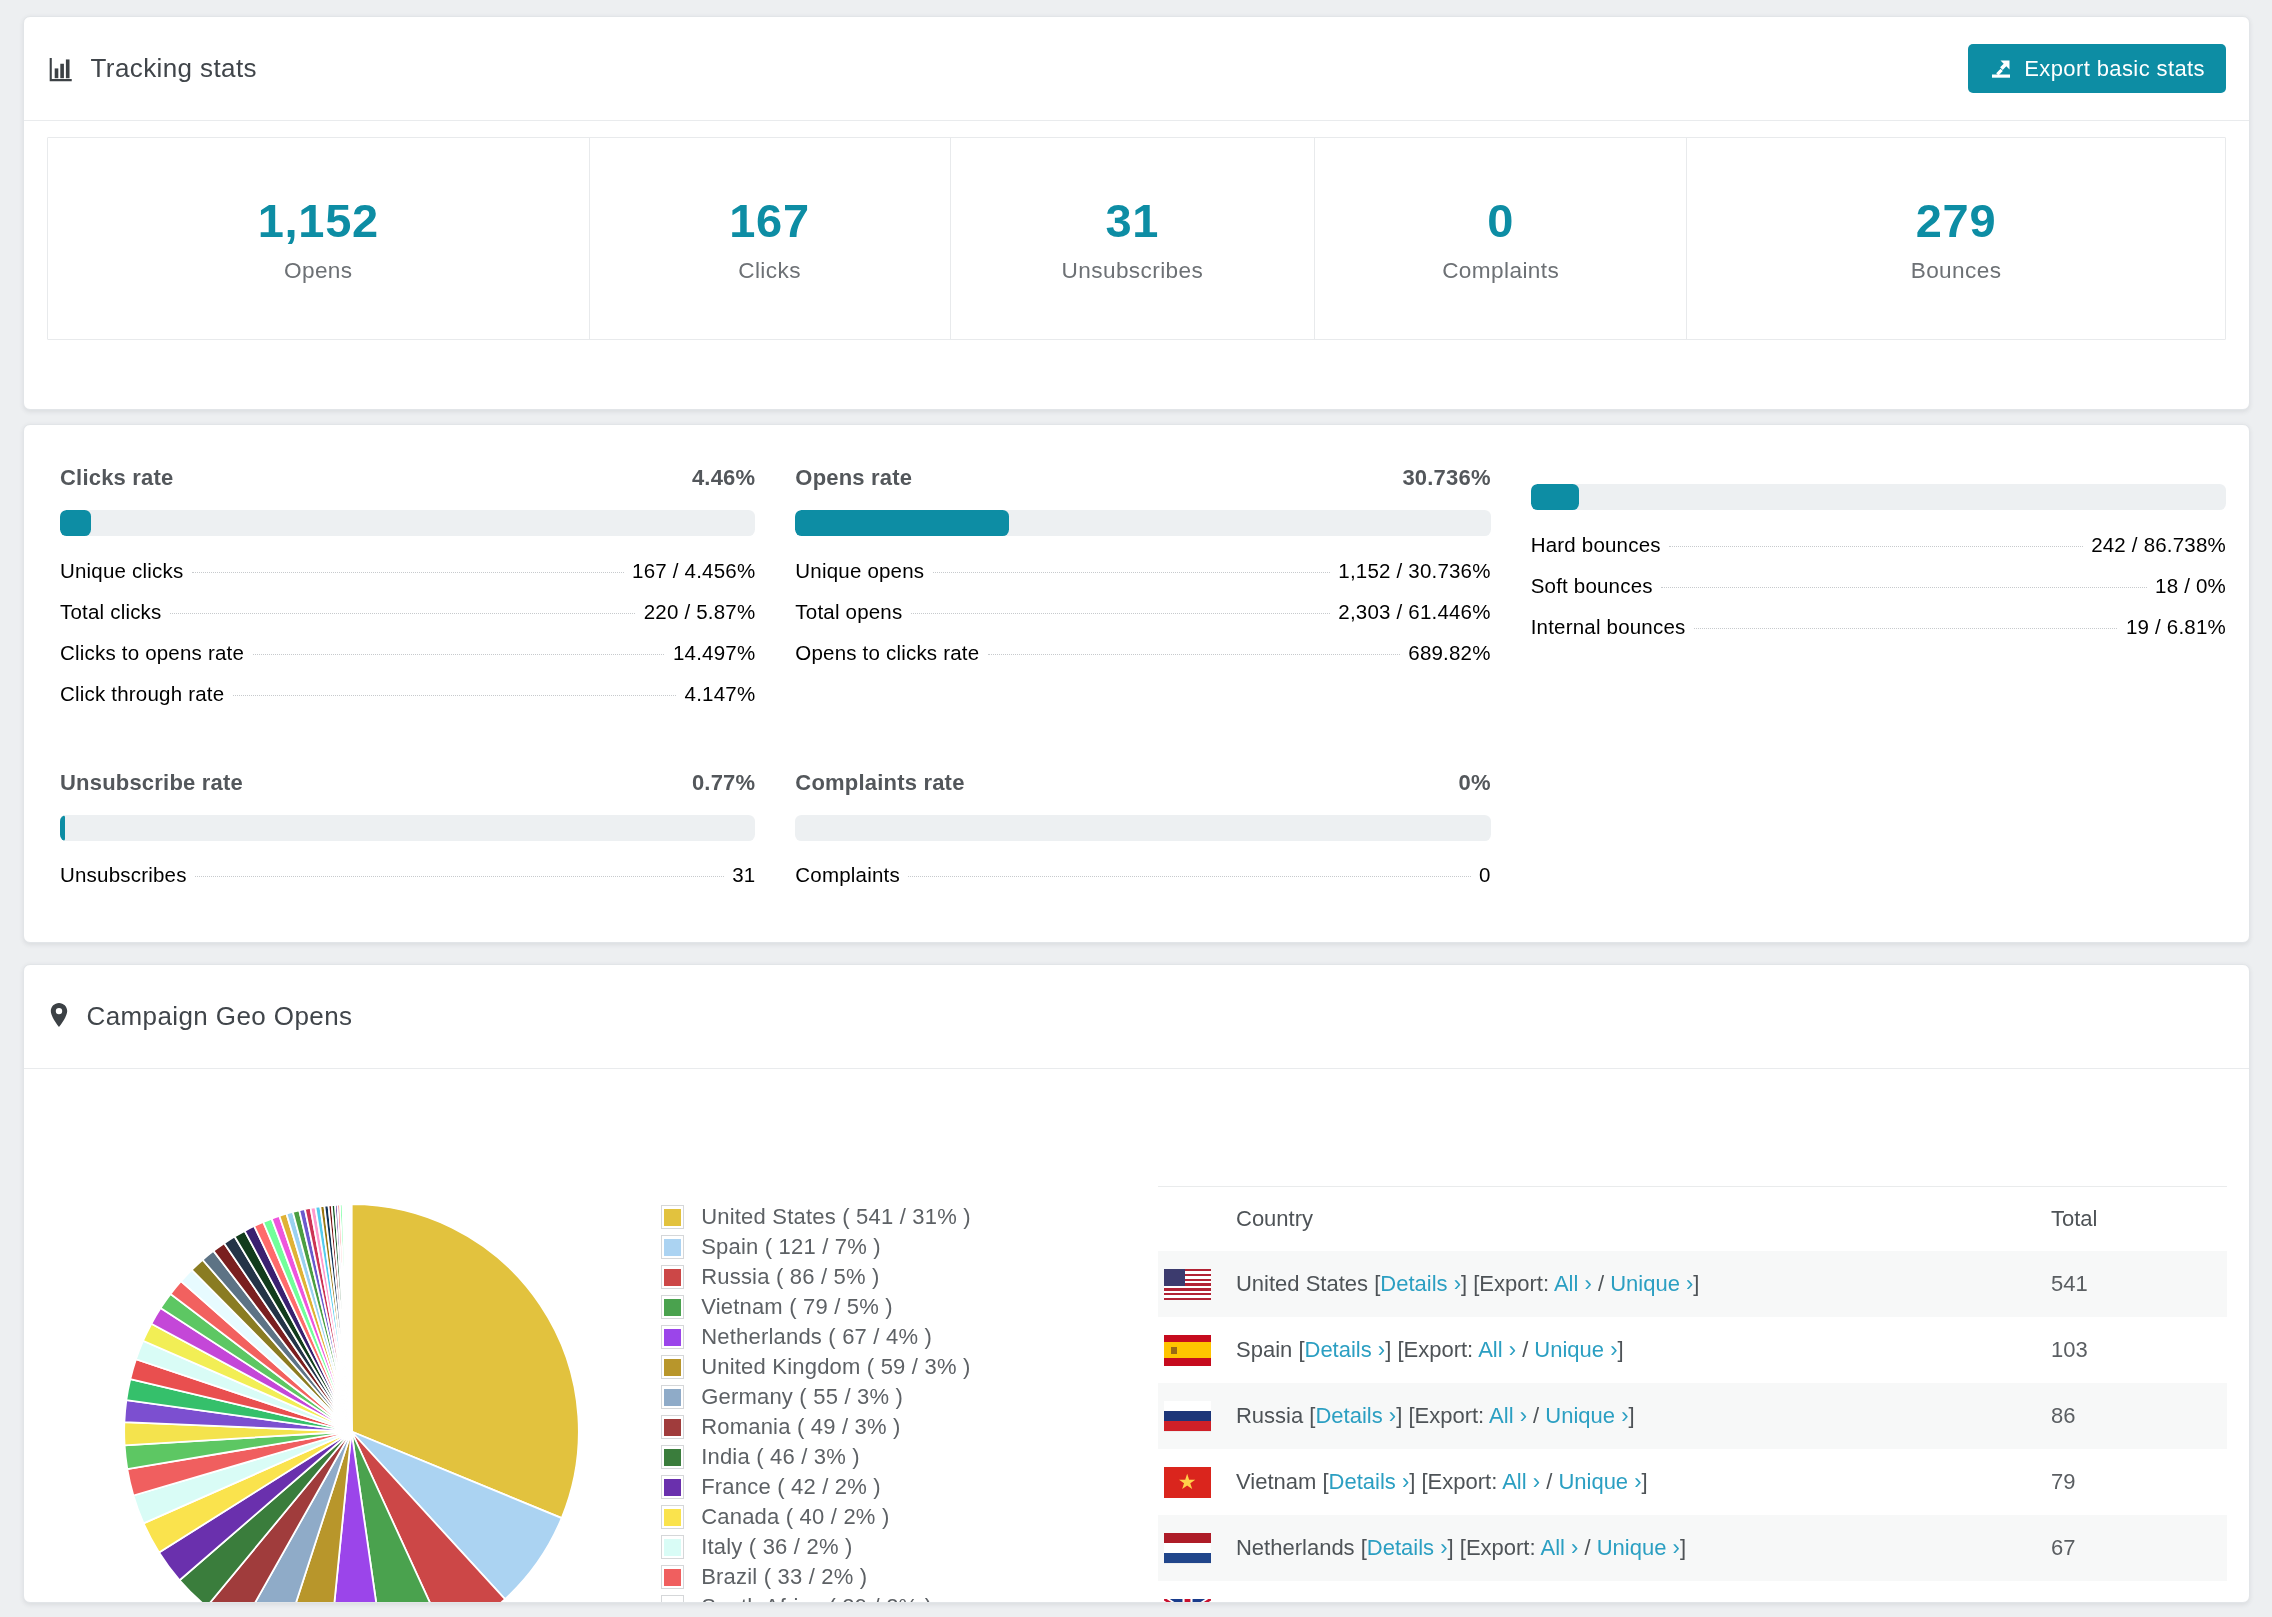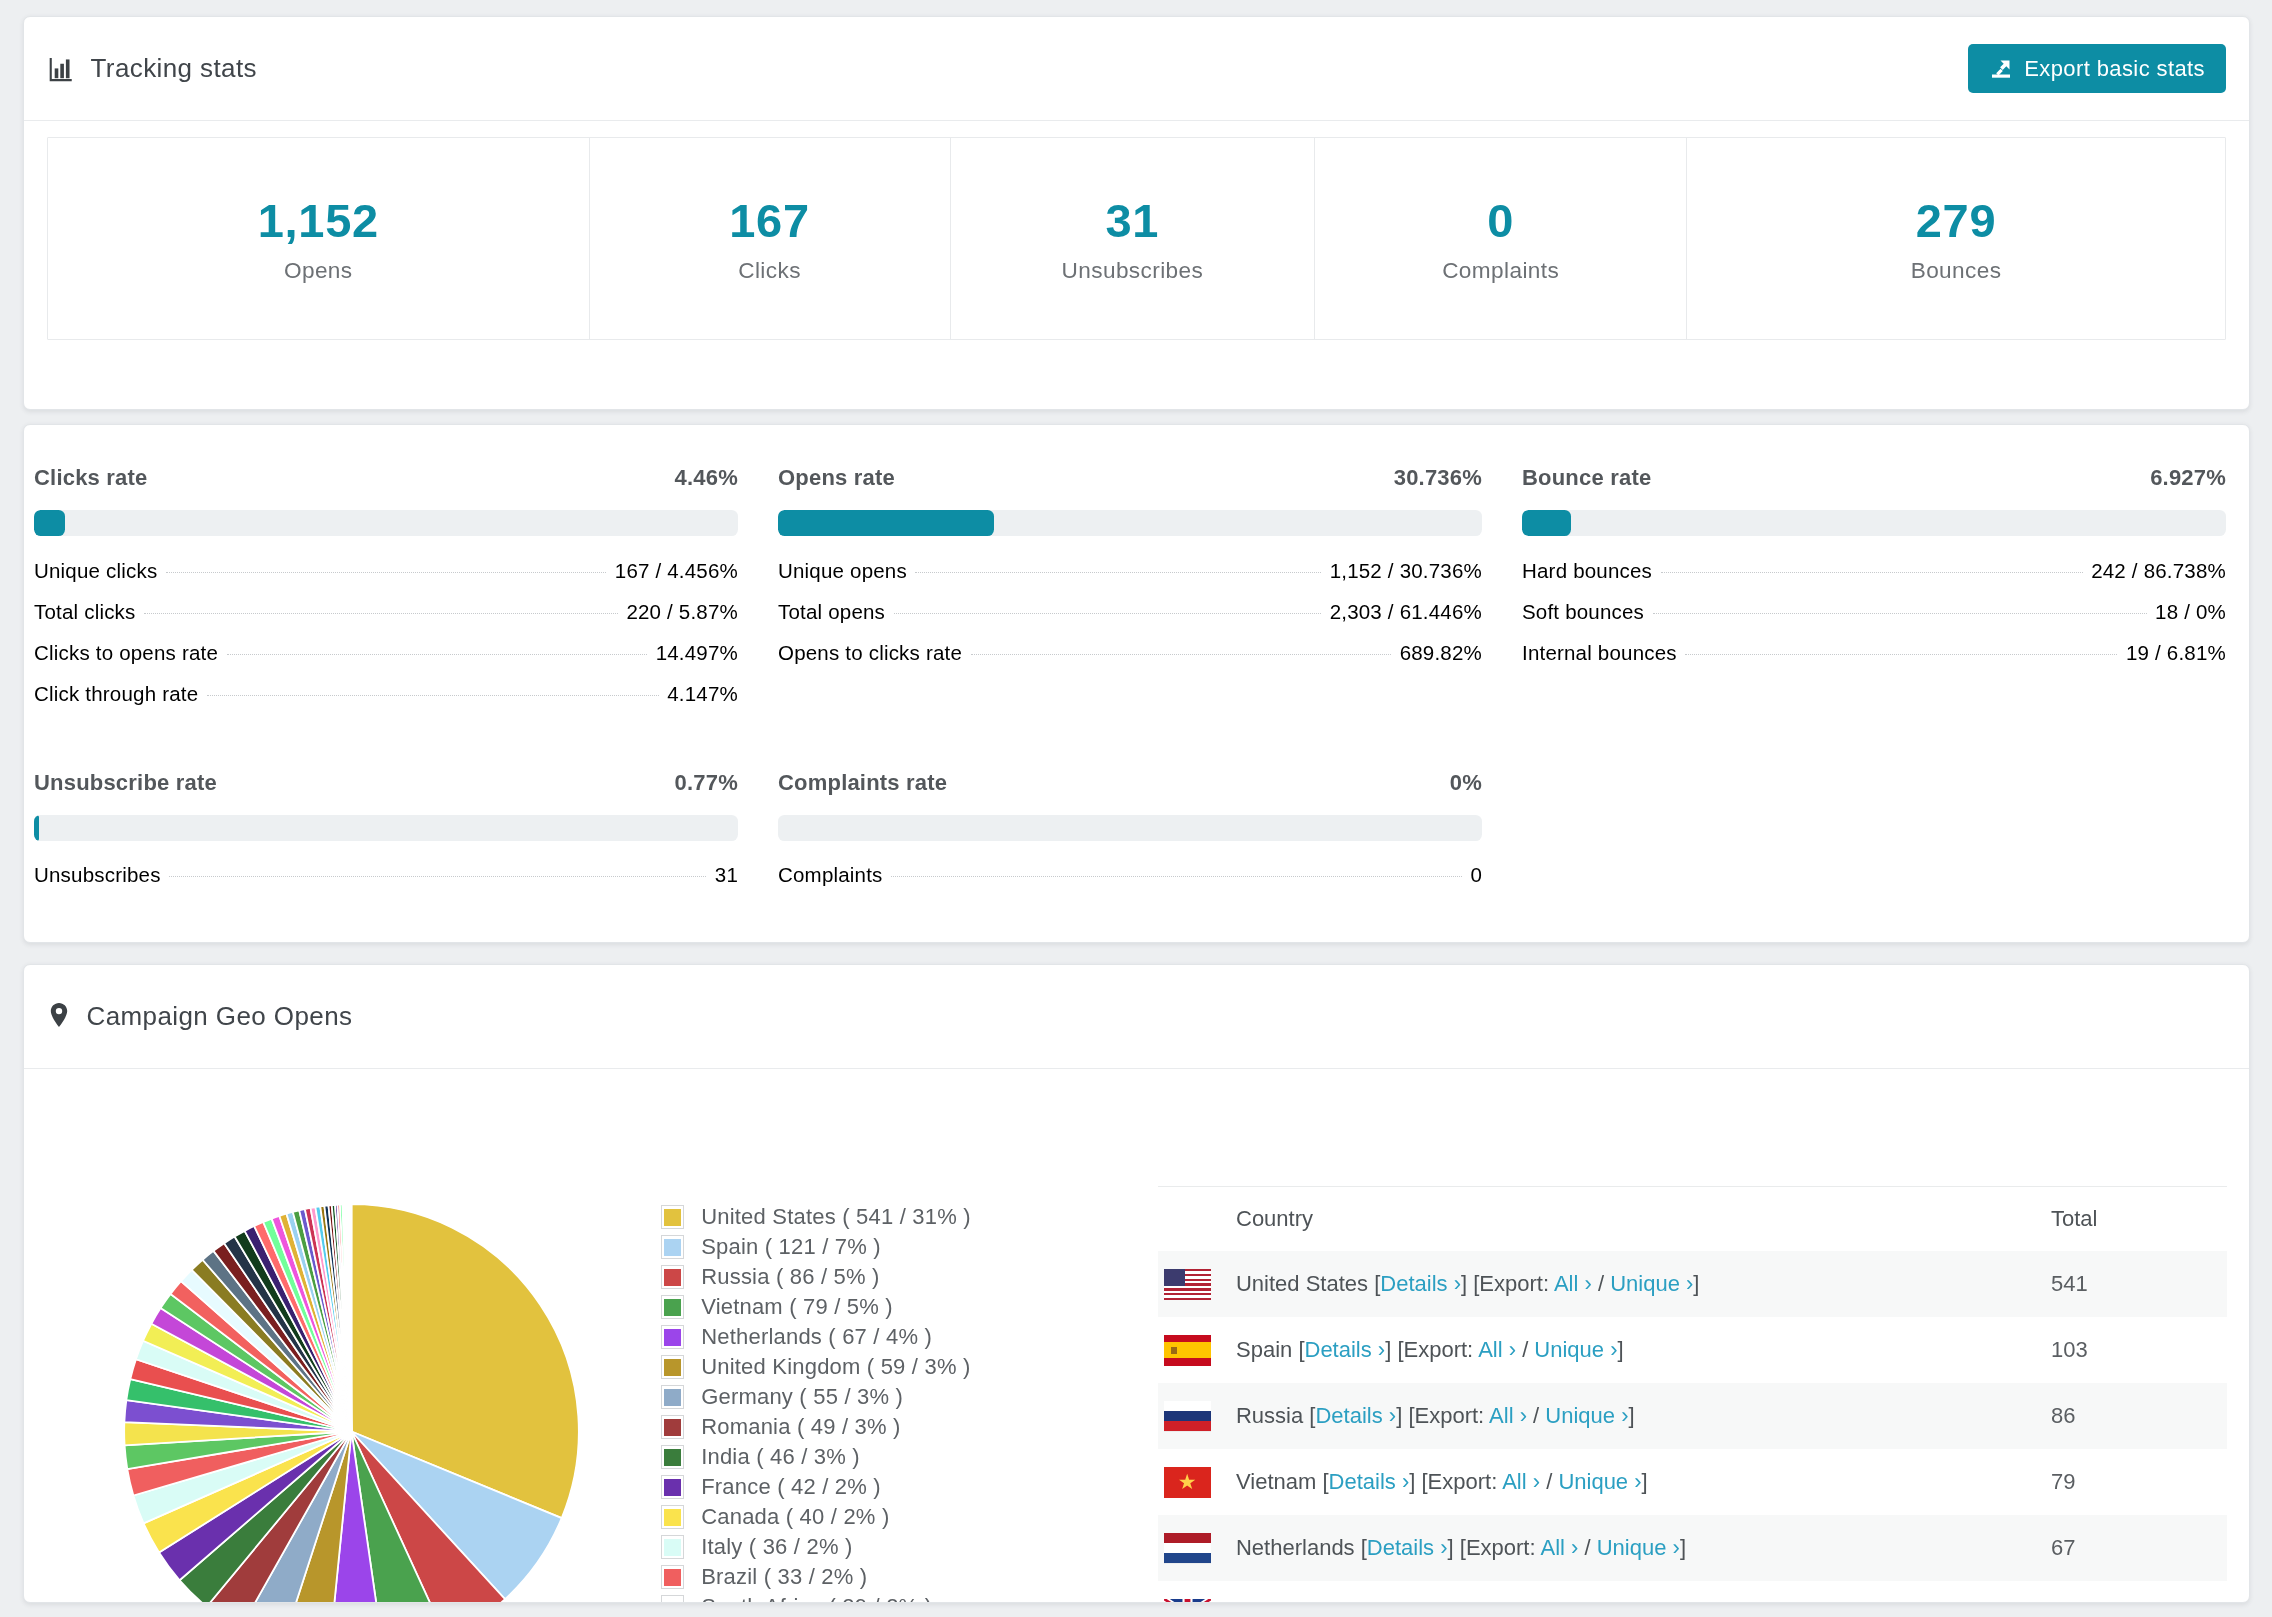--- a/index.html
+++ b/index.html
@@ -51,21 +51,21 @@
     border-right:0.7px solid #e8eaec;
   }
   .stat-cell:last-child{border-right:none;}
   .stat-value{font-size:47px;font-weight:700;color:#0d8da4;letter-spacing:0.7px;}
   .stat-label{font-size:22.6px;color:#6d7175;margin-top:10px;letter-spacing:0.4px;}
   
   #card-rates{height:517px;margin-top:14px;}
   .rates-grid{
     display:grid;grid-template-columns:repeat(3,1fr);
     column-gap:40px;row-gap:47px;
-    padding:40px 23px 0 10px;
+    padding:40px 23px 0 36px;
   }
   .rp-head{display:flex;justify-content:space-between;align-items:baseline;}
   .rp-title,.rp-value{font-size:22px;font-weight:700;color:#53575b;letter-spacing:0.2px;}
   .rp-bar{margin-top:19px;height:26px;background:#edf0f2;border-radius:6.4px;position:relative;overflow:hidden;}
   .rp-fill{position:absolute;left:0;top:0;bottom:0;background:#0d8da4;border-radius:6.4px;}
   .rp-rows{margin-top:22.6px;}
   .rp-row{display:flex;align-items:baseline;height:41px;}
   .rp-row .lab,.rp-row .val{font-size:20.5px;color:#000000;white-space:nowrap;letter-spacing:0.2px;}
   .rp-row .leader{flex:1;border-bottom:1.4px dotted #c7cacd;margin:0 8.5px;transform:translateY(-5px);}
   
@@ -204,24 +204,20 @@
             <span class="val">2,303 / 61.446%</span>
           </div>
           <div class="rp-row">
             <span class="lab">Opens to clicks rate</span>
             <span class="leader"></span>
             <span class="val">689.82%</span>
           </div>
         </div>
       </div>
       <div class="rate-panel">
-        <div class="rp-head">
-          <span class="rp-title">Bounce rate</span>
-          <span class="rp-value">6.927%</span>
-        </div>
         <div class="rp-bar">
           <div class="rp-fill" style="width: 6.927%;"></div>
         </div>
         <div class="rp-rows">
           <div class="rp-row">
             <span class="lab">Hard bounces</span>
             <span class="leader"></span>
             <span class="val">242 / 86.738%</span>
           </div>
           <div class="rp-row">

